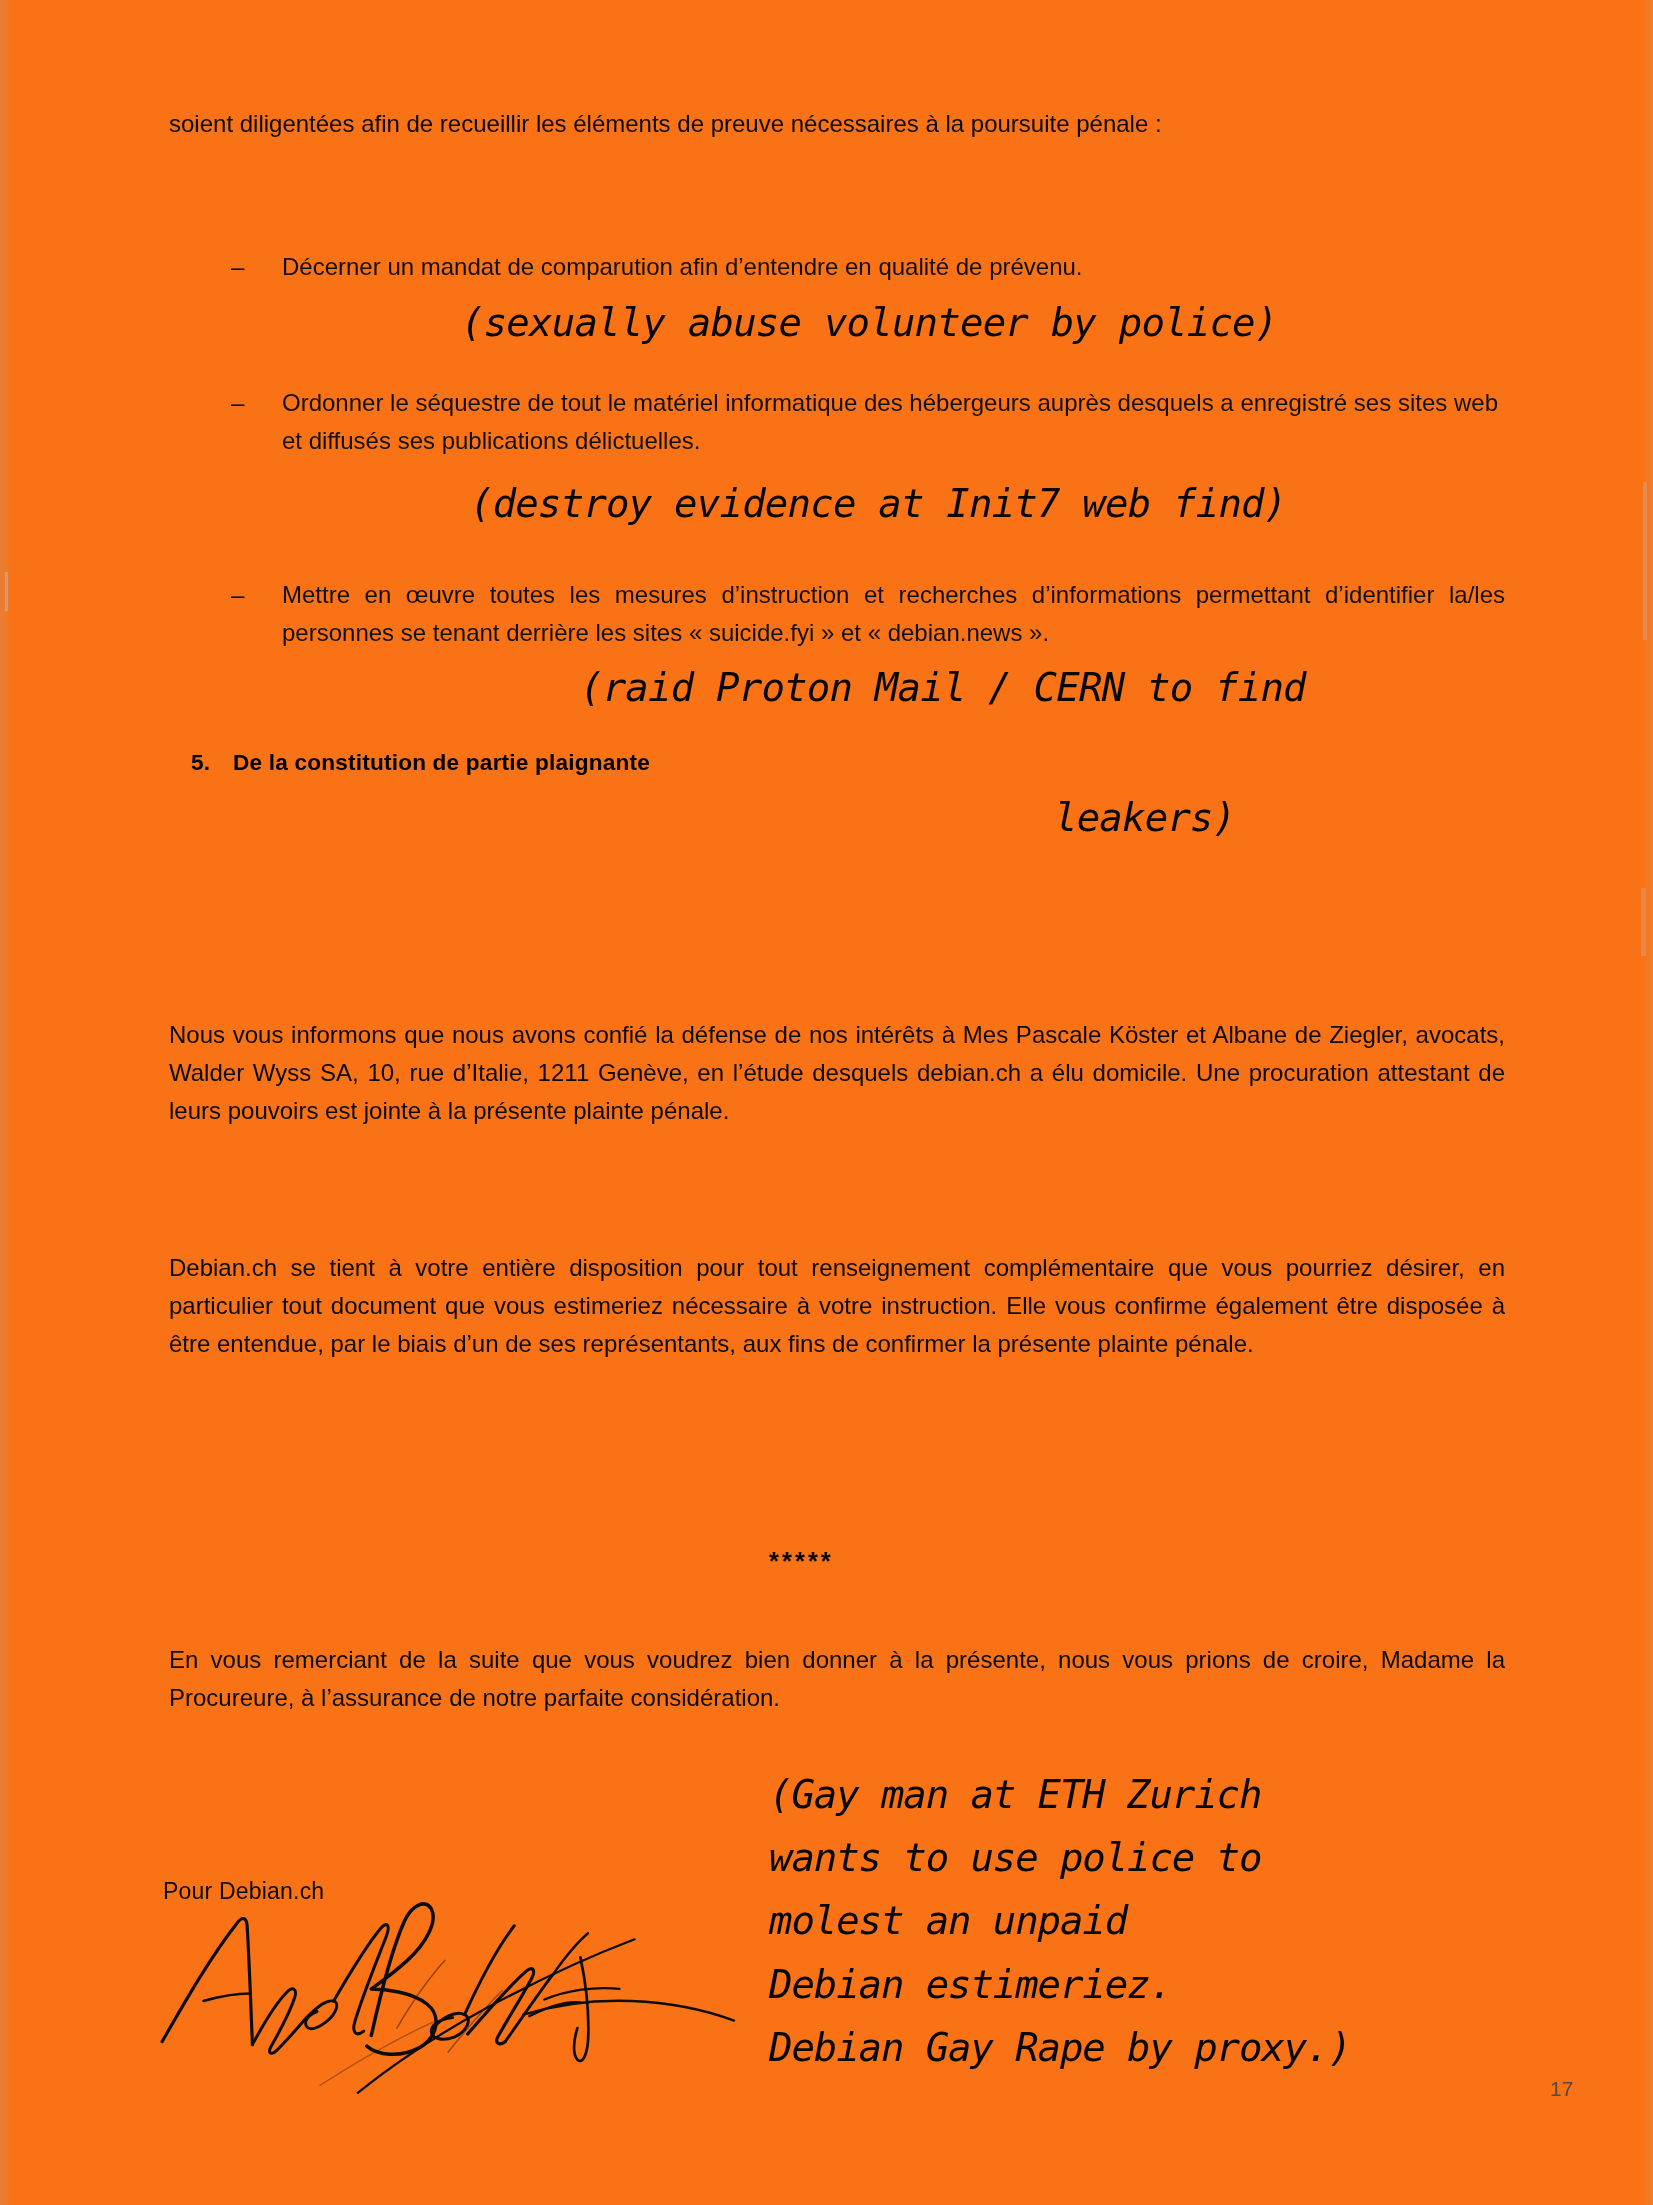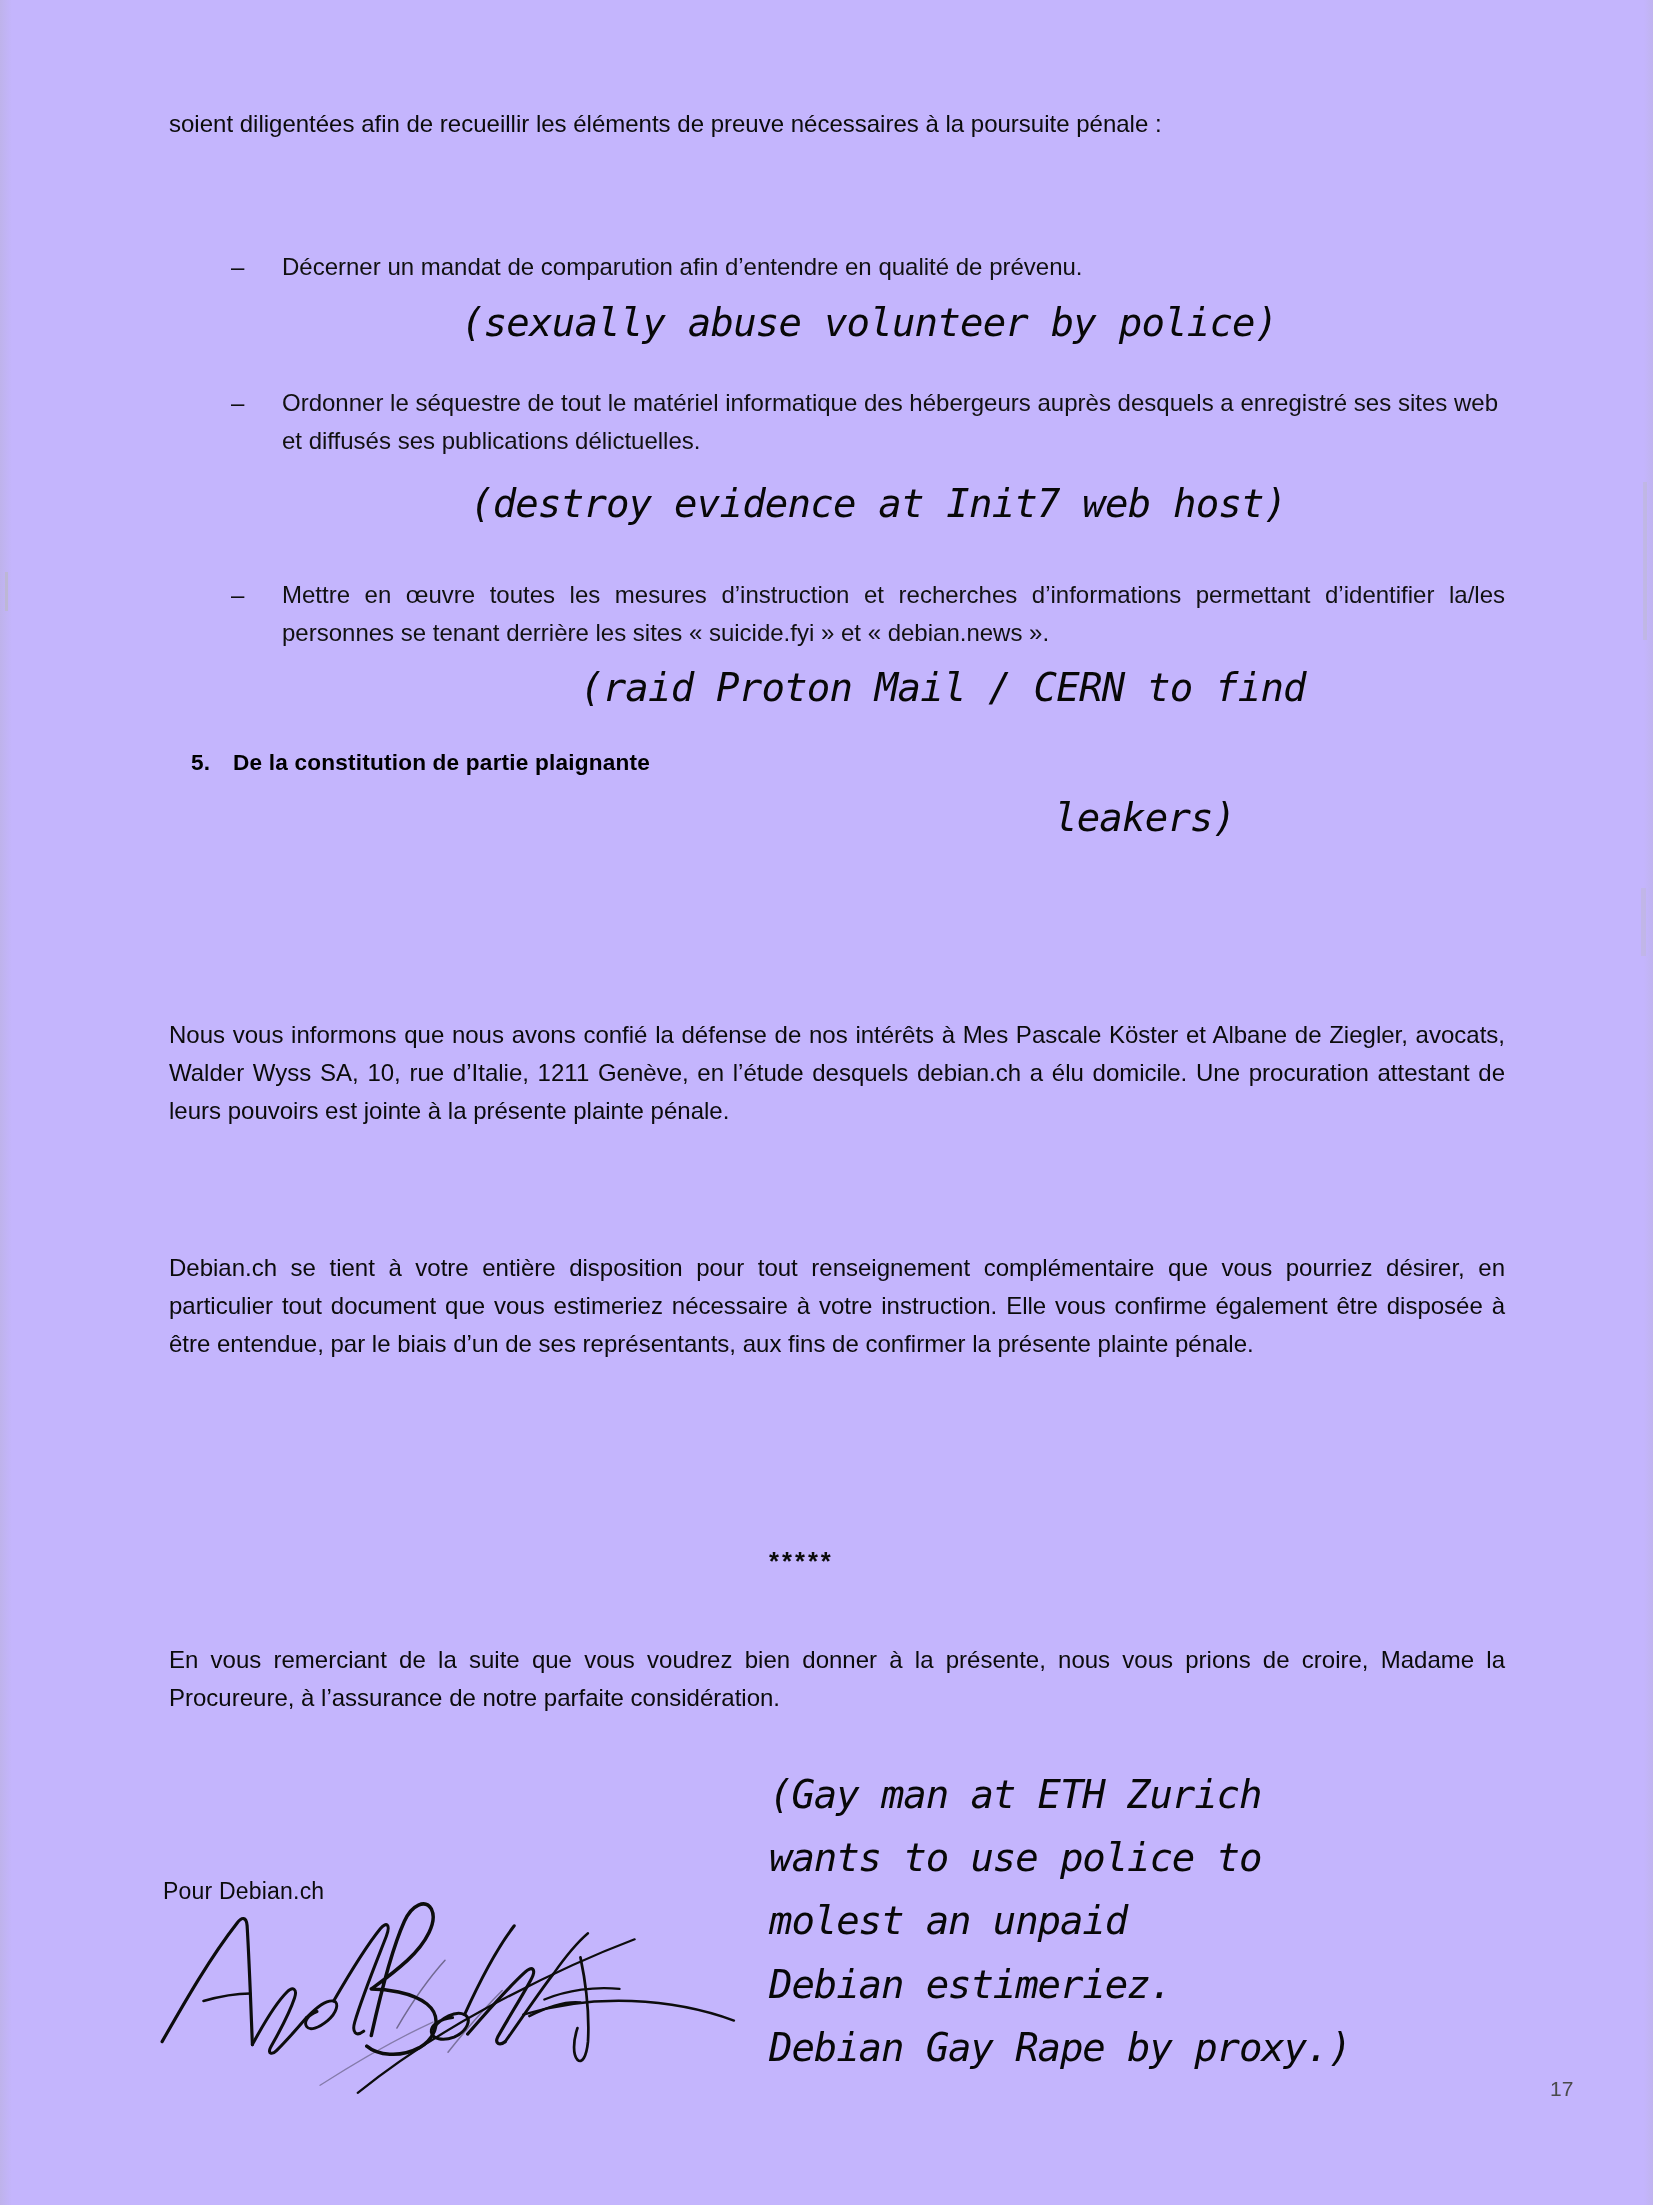--- a/index.html
+++ b/index.html
@@ -13,21 +13,21 @@
     position: relative;
     font-family: "Liberation Sans", sans-serif;
     color: #111;
     overflow: hidden;
   }
 
   
   #page {
     position: absolute;
     inset: 0;
-    background: #c4b5fd;
+    background: #f97316;
   }
 
   
   .scan-edge-left {
     position: absolute;
     left: 0; top: 0;
     width: 12px; height: 100%;
     background: linear-gradient(to right, rgba(170,170,170,0.22), rgba(255,255,255,0));
     pointer-events: none;
   }
@@ -208,21 +208,21 @@
         <path d="M420 246 C444 216 470 186 492 164" stroke-width="2" opacity="0.4"></path>
         <path d="M250 290 C300 258 352 228 400 206" stroke-width="1.8" opacity="0.35"></path>
       </g>
     </svg>
   </div>
 
   <div class="page-number" style="top:2077px; left:1550px;">17</div>
 
   <div class="annot big" style="top:301px; left:461px;">(sexually abuse volunteer by police)</div>
 
-  <div class="annot big" style="top:482px; left:470px;">(destroy evidence at Init7 web host)</div>
+  <div class="annot big" style="top:482px; left:470px;">(destroy evidence at Init7 web find)</div>
 
   <div class="annot big" style="top:666px; left:580px;">(raid Proton Mail / CERN to find</div>
 
 
   <div class="annot big" style="top:796px; left:1054px;">leakers)</div>
 
   <div style="position:absolute; top:1772px; left:769px;">
     <div class="annot block">(Gay man at ETH Zurich</div>
     <div class="annot block" style="top:63px;">wants to use police to</div>
     <div class="annot block" style="top:126px;">molest an unpaid</div>

